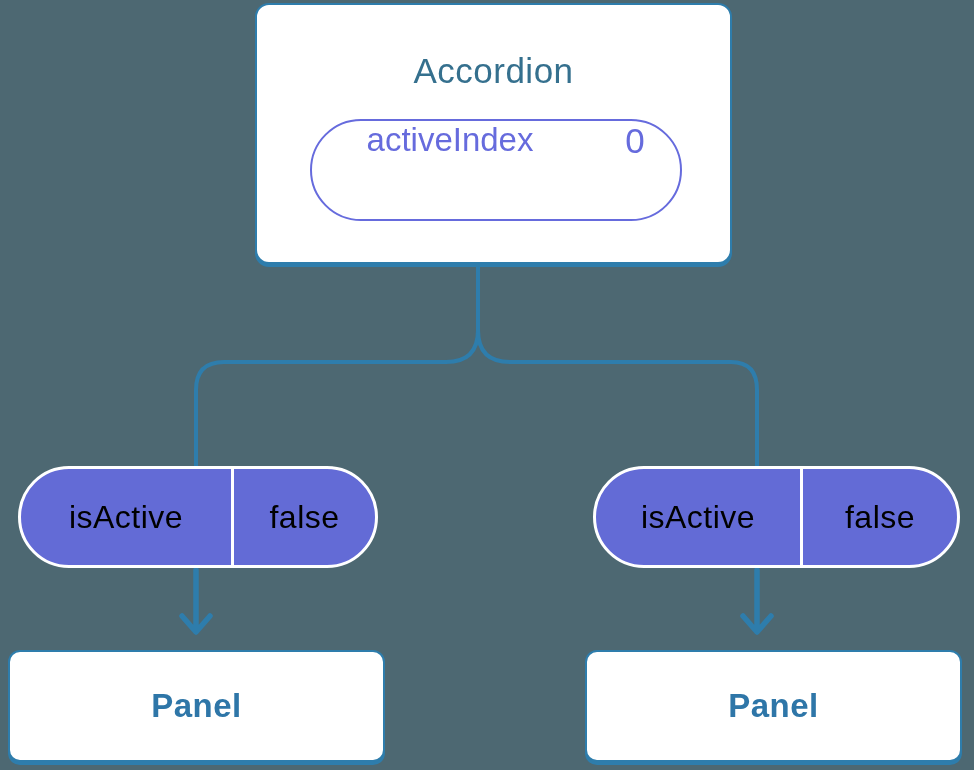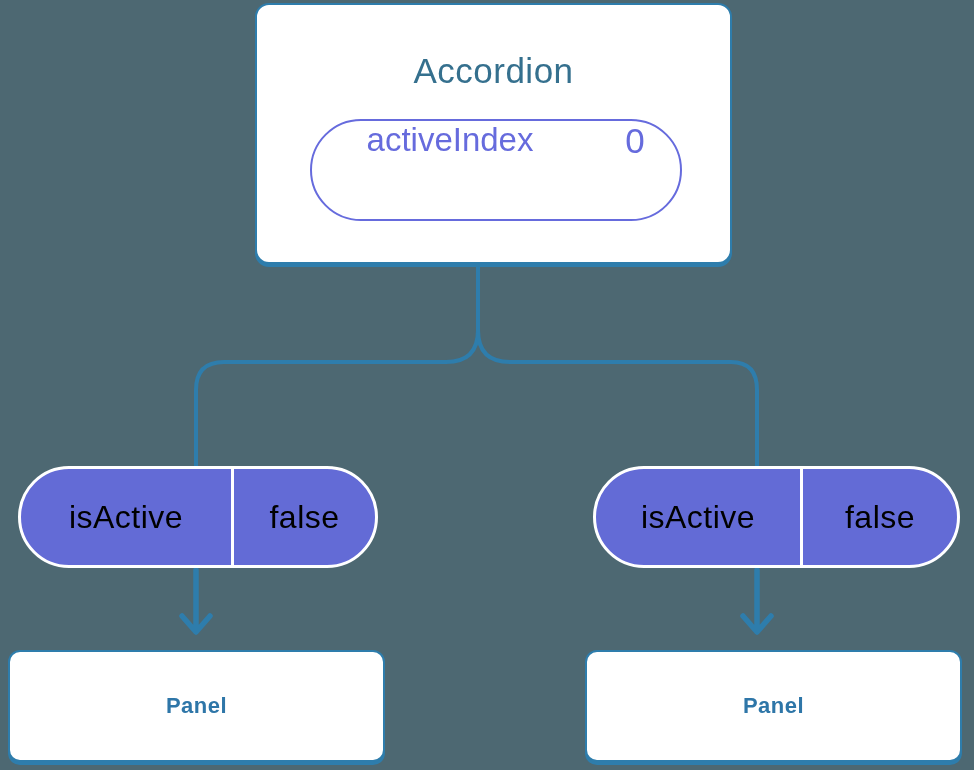--- a/index.html
+++ b/index.html
@@ -60,21 +60,21 @@
   .prop-pill.right .seg.name{width:204px;}
   .prop-pill .seg.value{flex:1;}
   .prop-pill .divider{width:3px;background:#ffffff;}
 
   .panel-card{
     top:650px;width:377px;height:112px;border-radius:12px;
     display:flex;align-items:center;justify-content:center;
   }
   .panel-card.left{left:8px;}
   .panel-card.right{left:585px;}
-  .panel-title{font-size:22px;font-weight:600;letter-spacing:.5px;color:var(--panel-ink);}
+  .panel-title{font-size:33px;font-weight:600;letter-spacing:.5px;color:var(--panel-ink);}
 </style>
 </head>
 <body>
 
 <div class="stage">
 
   <svg class="connector-svg" viewBox="0 0 974 770" xmlns="http://www.w3.org/2000/svg">
     <g fill="none" stroke="#2e7dac">
       <path stroke-width="4" d="M478 264 L478 330 Q478 362 446 362 L224 362 Q196 362 196 390 L196 468"></path>
       <path stroke-width="4" d="M478 264 L478 330 Q478 362 510 362 L731 362 Q757 362 757 390 L757 468"></path>

